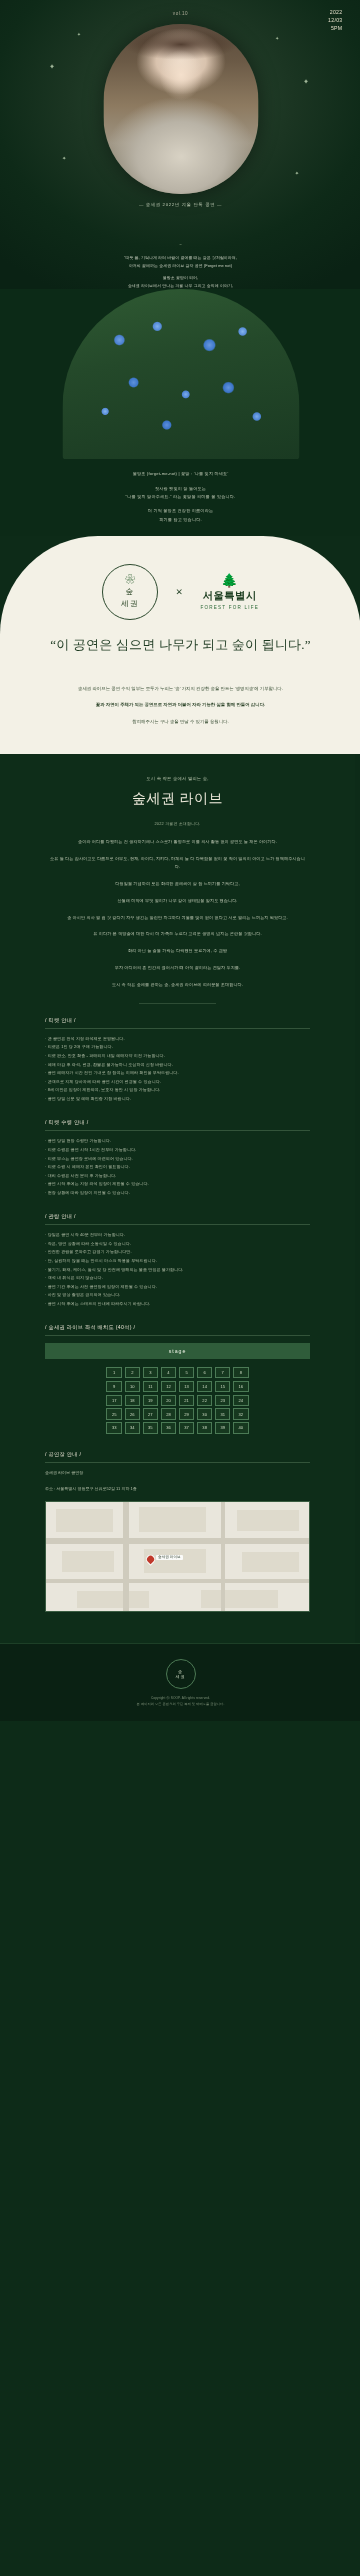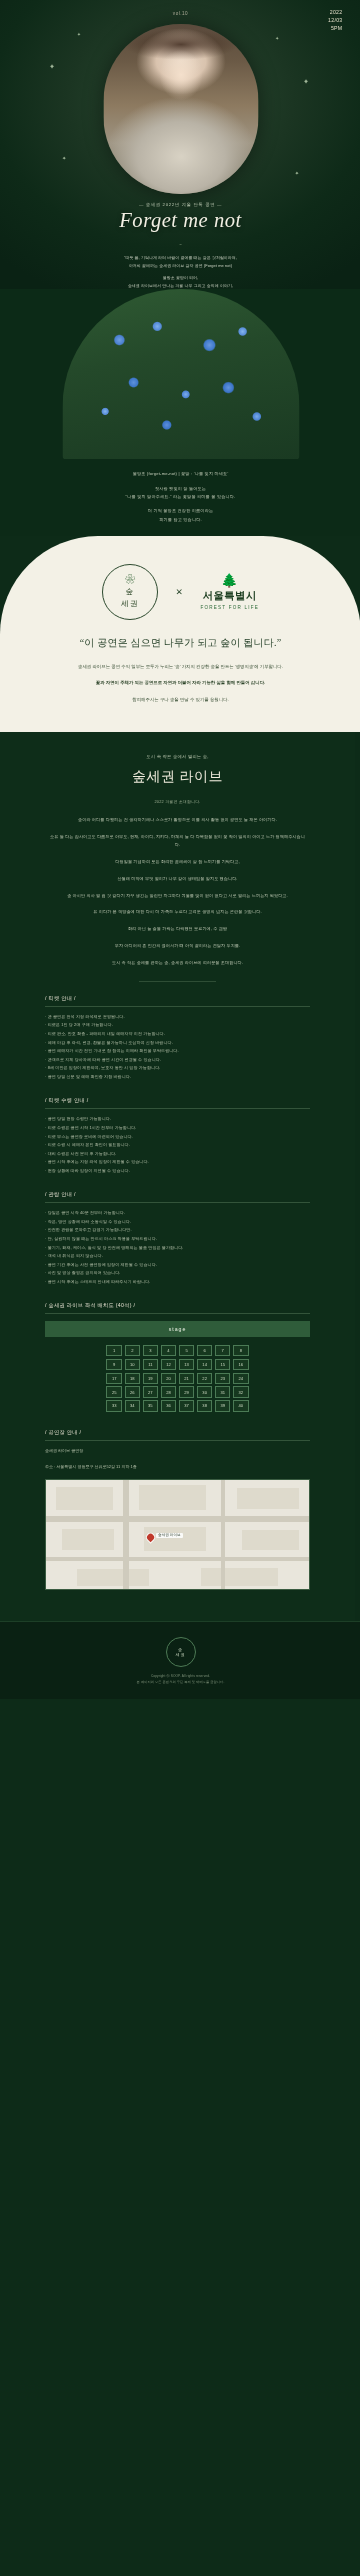--- a/index.html
+++ b/index.html
@@ -124,22 +124,22 @@
   .logo-circle .lc-leaf { font-size:10.3px; color:#3c6b3e; line-height:1; }
   .logo-circle .lc-t1 { font-size:7.7px; letter-spacing:1.5px; color:#24401f; }
   .logo-circle .lc-t2 { font-size:7.7px; letter-spacing:1.5px; color:#24401f; }
   .logo-x { font-size:8.8px; color:#2c4a2e; }
   .logo-ffl { display:flex; flex-direction:column; align-items:center; gap:1.5px; }
   .ffl-tree { font-size:13.4px; color:#2f6b3a; line-height:1; }
   .ffl-kr { font-size:10.3px; letter-spacing:0.5px; color:#1f4023; font-weight:bold;}
   .ffl-en { font-size:4.6px; letter-spacing:1.2px; color:#2f6b3a; }
 
   .partner-head {
-    text-align:center; font-size:10px; letter-spacing:0.2px;
-    color:#1d3a21; margin-bottom:12px;
+    text-align:center; font-size:13px; letter-spacing:0.2px;
+    color:#1d3a21; margin-bottom:30px;
     font-family:"Liberation Serif", serif;
   }
   .partner-body {
     text-align:center; font-size:4.4px; line-height:2.2;
     color:#2c4429; padding:0 62px;
   }
   .partner-body p { margin-bottom:7.2px; }
   .partner-body .em { font-weight:bold; }
 
   
@@ -262,21 +262,20 @@
     <span class="sparkle s3">✦</span>
     <span class="sparkle s4">✦</span>
     <span class="sparkle s5">✦</span>
     <span class="sparkle s6">✦</span>
 
     <div class="hero-photo-wrap">
       <div class="hero-photo"></div>
     </div>
 
     <div class="hero-sub">— 숲세권 2022년 겨울 단독 공연 —</div>
-    <div class="hero-title">Forget me not</div>
 
     <div class="hero-quote">
       <span class="q">“</span>
       <div>"따뜻 봄, 기억나게 라며 바람이 곁에를 때는 같은 것처럼이라며,</div>
       <div>아저씨 끝에까는 숲세권 라이브 감자 공연 (Forget me not)</div>
       <div style="height:4.1px"></div>
       <div>물망초 꽃받이 되어,</div>
       <div>숲세권 라이브에서 만나는 겨울 나무 그리고 숲의에 이야기,</div>
 
     </div>

